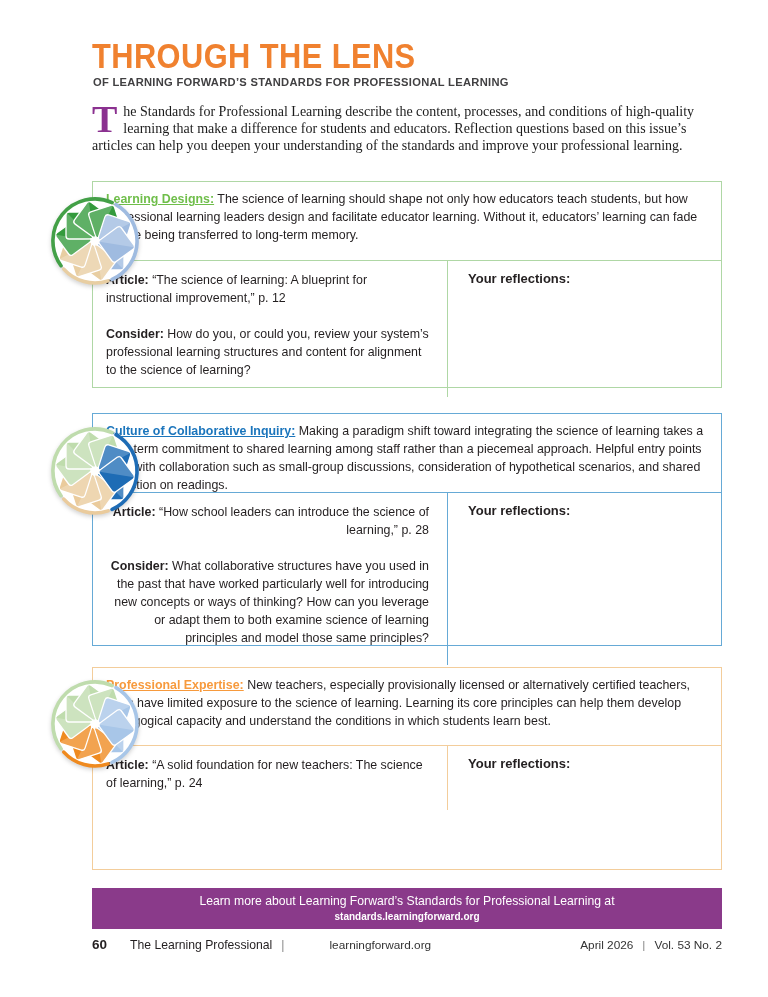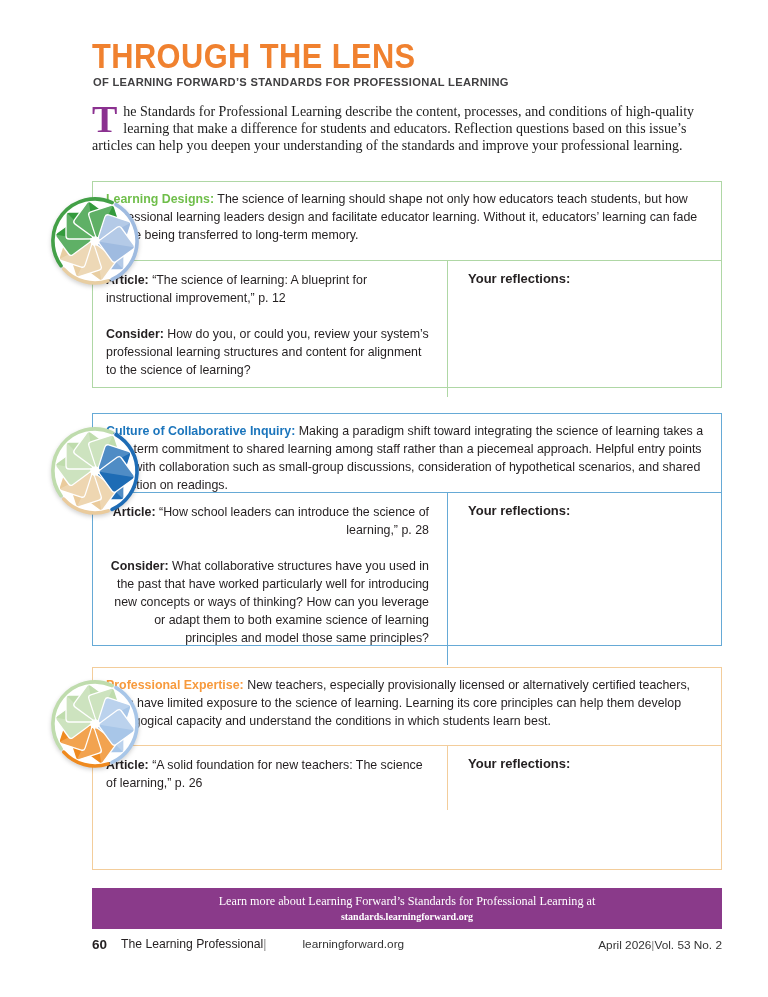--- a/index.html
+++ b/index.html
@@ -29,48 +29,48 @@
   }
   
   .std-box {
     position:absolute; left:92px; width:630px; background:#fff;
     border:1px solid #ccc;
   }
   .std-header {
     padding:8px 16px 0 13px; border-bottom:1px solid #ccc;
     font-size:12.4px; line-height:18px;
   }
-  .std-name { font-weight:bold; }
+  .std-name { font-weight:bold;text-decoration:underline; }
   .stray { font-size:12.4px; line-height:18px; }
   .std-body { display:flex; align-items:stretch; }
   .cell-left {
     width:355px; border-right:1px solid #ccc;
     padding:10px 18px 0 13px; font-size:12.4px; line-height:18px;
   }
   .cell-left .para { margin:0 0 18px 0; }
   .cell-right { flex:1; padding:10px 10px 0 20px; }
   .b { font-weight:bold; }
   .refl { font-size:13px; }
   .logo {
     position:absolute; left:-44px; width:92px; height:92px;
     filter:drop-shadow(0 2px 2px rgba(0,0,0,.18));
   }
   
   .banner {
     position:absolute; left:92px; top:888px; width:630px; height:41px;
-    text-align:center; color:#fff; padding-top:5px;font-family:Liberation Serif, serif;
+    text-align:center; color:#fff; padding-top:5px;
   }
   .banner-line1 { font-size:12.2px; line-height:16px; }
   .banner-line2 { font-size:10px; line-height:16px; font-weight:bold; }
   .footer {
     position:absolute; left:92px; top:937px; width:630px;
     display:flex; justify-content:space-between; align-items:baseline;
     font-size:12.2px; color:#231f20;
   }
-  .footer .left-group, .footer .right-group { display:flex; align-items:flex-start; }
+  .footer .left-group, .footer .right-group { display:flex; align-items:center; gap:9px; }
   .footer .pagenum { font-weight:bold; font-size:13.5px; margin-right:14px; }
   .footer .sep { color:#8a8a8a; }
   .footer .site, .footer .right-group { font-size:11.8px; color:#333;padding-left:36px; }
 </style>
 </head>
 <body>
 
 <h1 class="page-title" style="color: rgb(240, 129, 47);">THROUGH THE LENS</h1>
 
 <div class="page-subtitle">OF LEARNING FORWARD’S STANDARDS FOR PROFESSIONAL LEARNING</div>
@@ -219,21 +219,21 @@
 
 <section class="std-box" style="top: 667px; height: 203px; border-color: rgb(243, 205, 155);">
   <div class="std-header" style="height: 78px; border-bottom-color: rgb(243, 205, 155);">
     <span class="std-name" style="color: rgb(247, 154, 61);">Professional Expertise:</span>
     <span>New teachers, especially provisionally licensed or alternatively certified teachers, often have limited exposure to the science of learning. Learning its core principles can help them develop pedagogical capacity and understand the conditions in which students learn best.</span>
   </div>
   <div class="std-body">
     <div class="cell-left" style="border-right-color: rgb(243, 205, 155);">
       <p class="para">
         <span class="b">Article:</span>
-        <span>“A solid foundation for new teachers: The science of learning,” p. 26</span>
+        <span>“A solid foundation for new teachers: The science of learning,” p. 24</span>
       </p>
     </div>
     <div class="cell-right">
       <p class="b refl">Your reflections:</p>
     </div>
   </div>
   <div class="logo" style="top:10px"><svg viewBox="0 0 92 92" width="92" height="92">
         <circle cx="46" cy="46" r="41" fill="#ffffff"></circle>
         <g transform="rotate(0 46 46)">
           <rect x="48" y="48" width="27" height="27" rx="3" fill="#A8C6E8" stroke="#ffffff" stroke-width="1.3"></rect>

